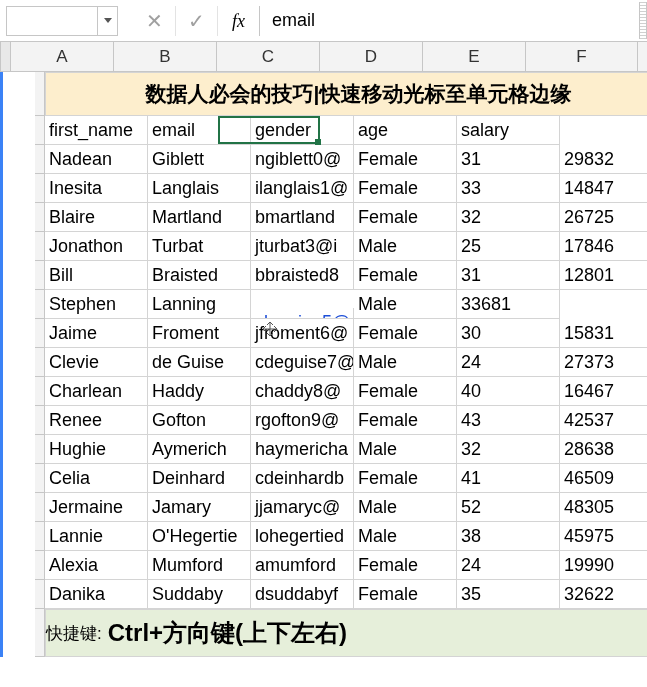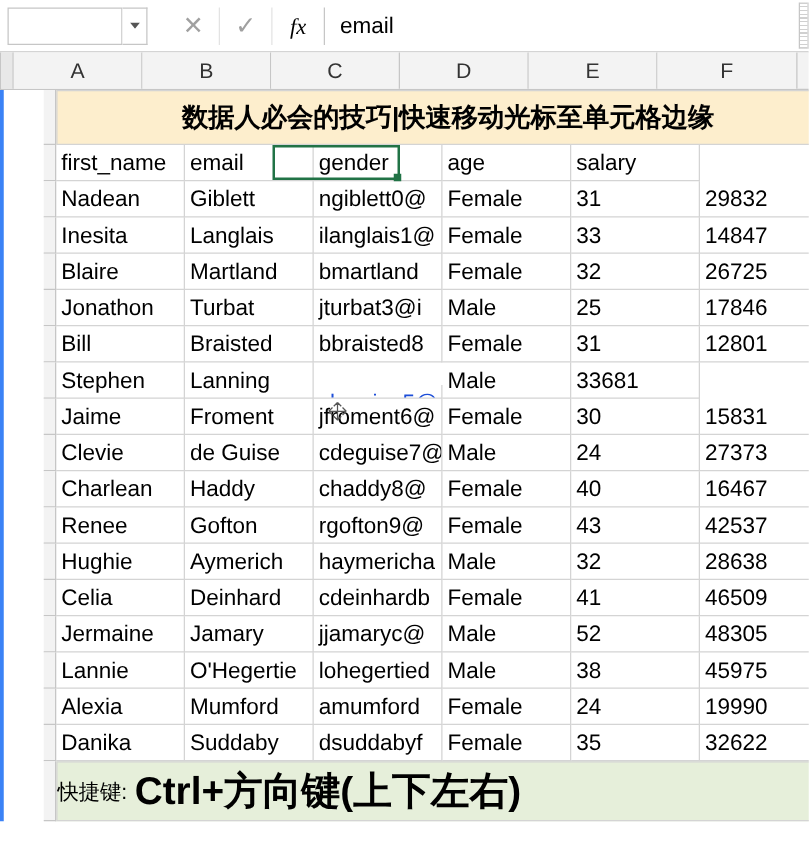--- a/index.html
+++ b/index.html
@@ -114,21 +114,21 @@
   }
   .row.footrow { height: 48px; }
   .row.footrow .merge {
     grid-column: 2 / 8;
     background: #e6efda;
     border: 1px solid #d4d4d4;
     display: flex; align-items: center; justify-content: flex-start;
     font-family: "Microsoft YaHei","SimSun",sans-serif;
   }
   .foot-k { font-size: 17px; }
-  .foot-v { font-size: 31px; font-weight: bold; margin-left: 6px; }
+  .foot-v { font-size: 24px; font-weight: bold; margin-left: 6px; }
   
   .selwrap { position: relative; }
   .selbox {
     position: absolute;
     border: 2px solid #217346;
     pointer-events: none;
     z-index: 5;
   }
   .selbox::after {
     content:"";

